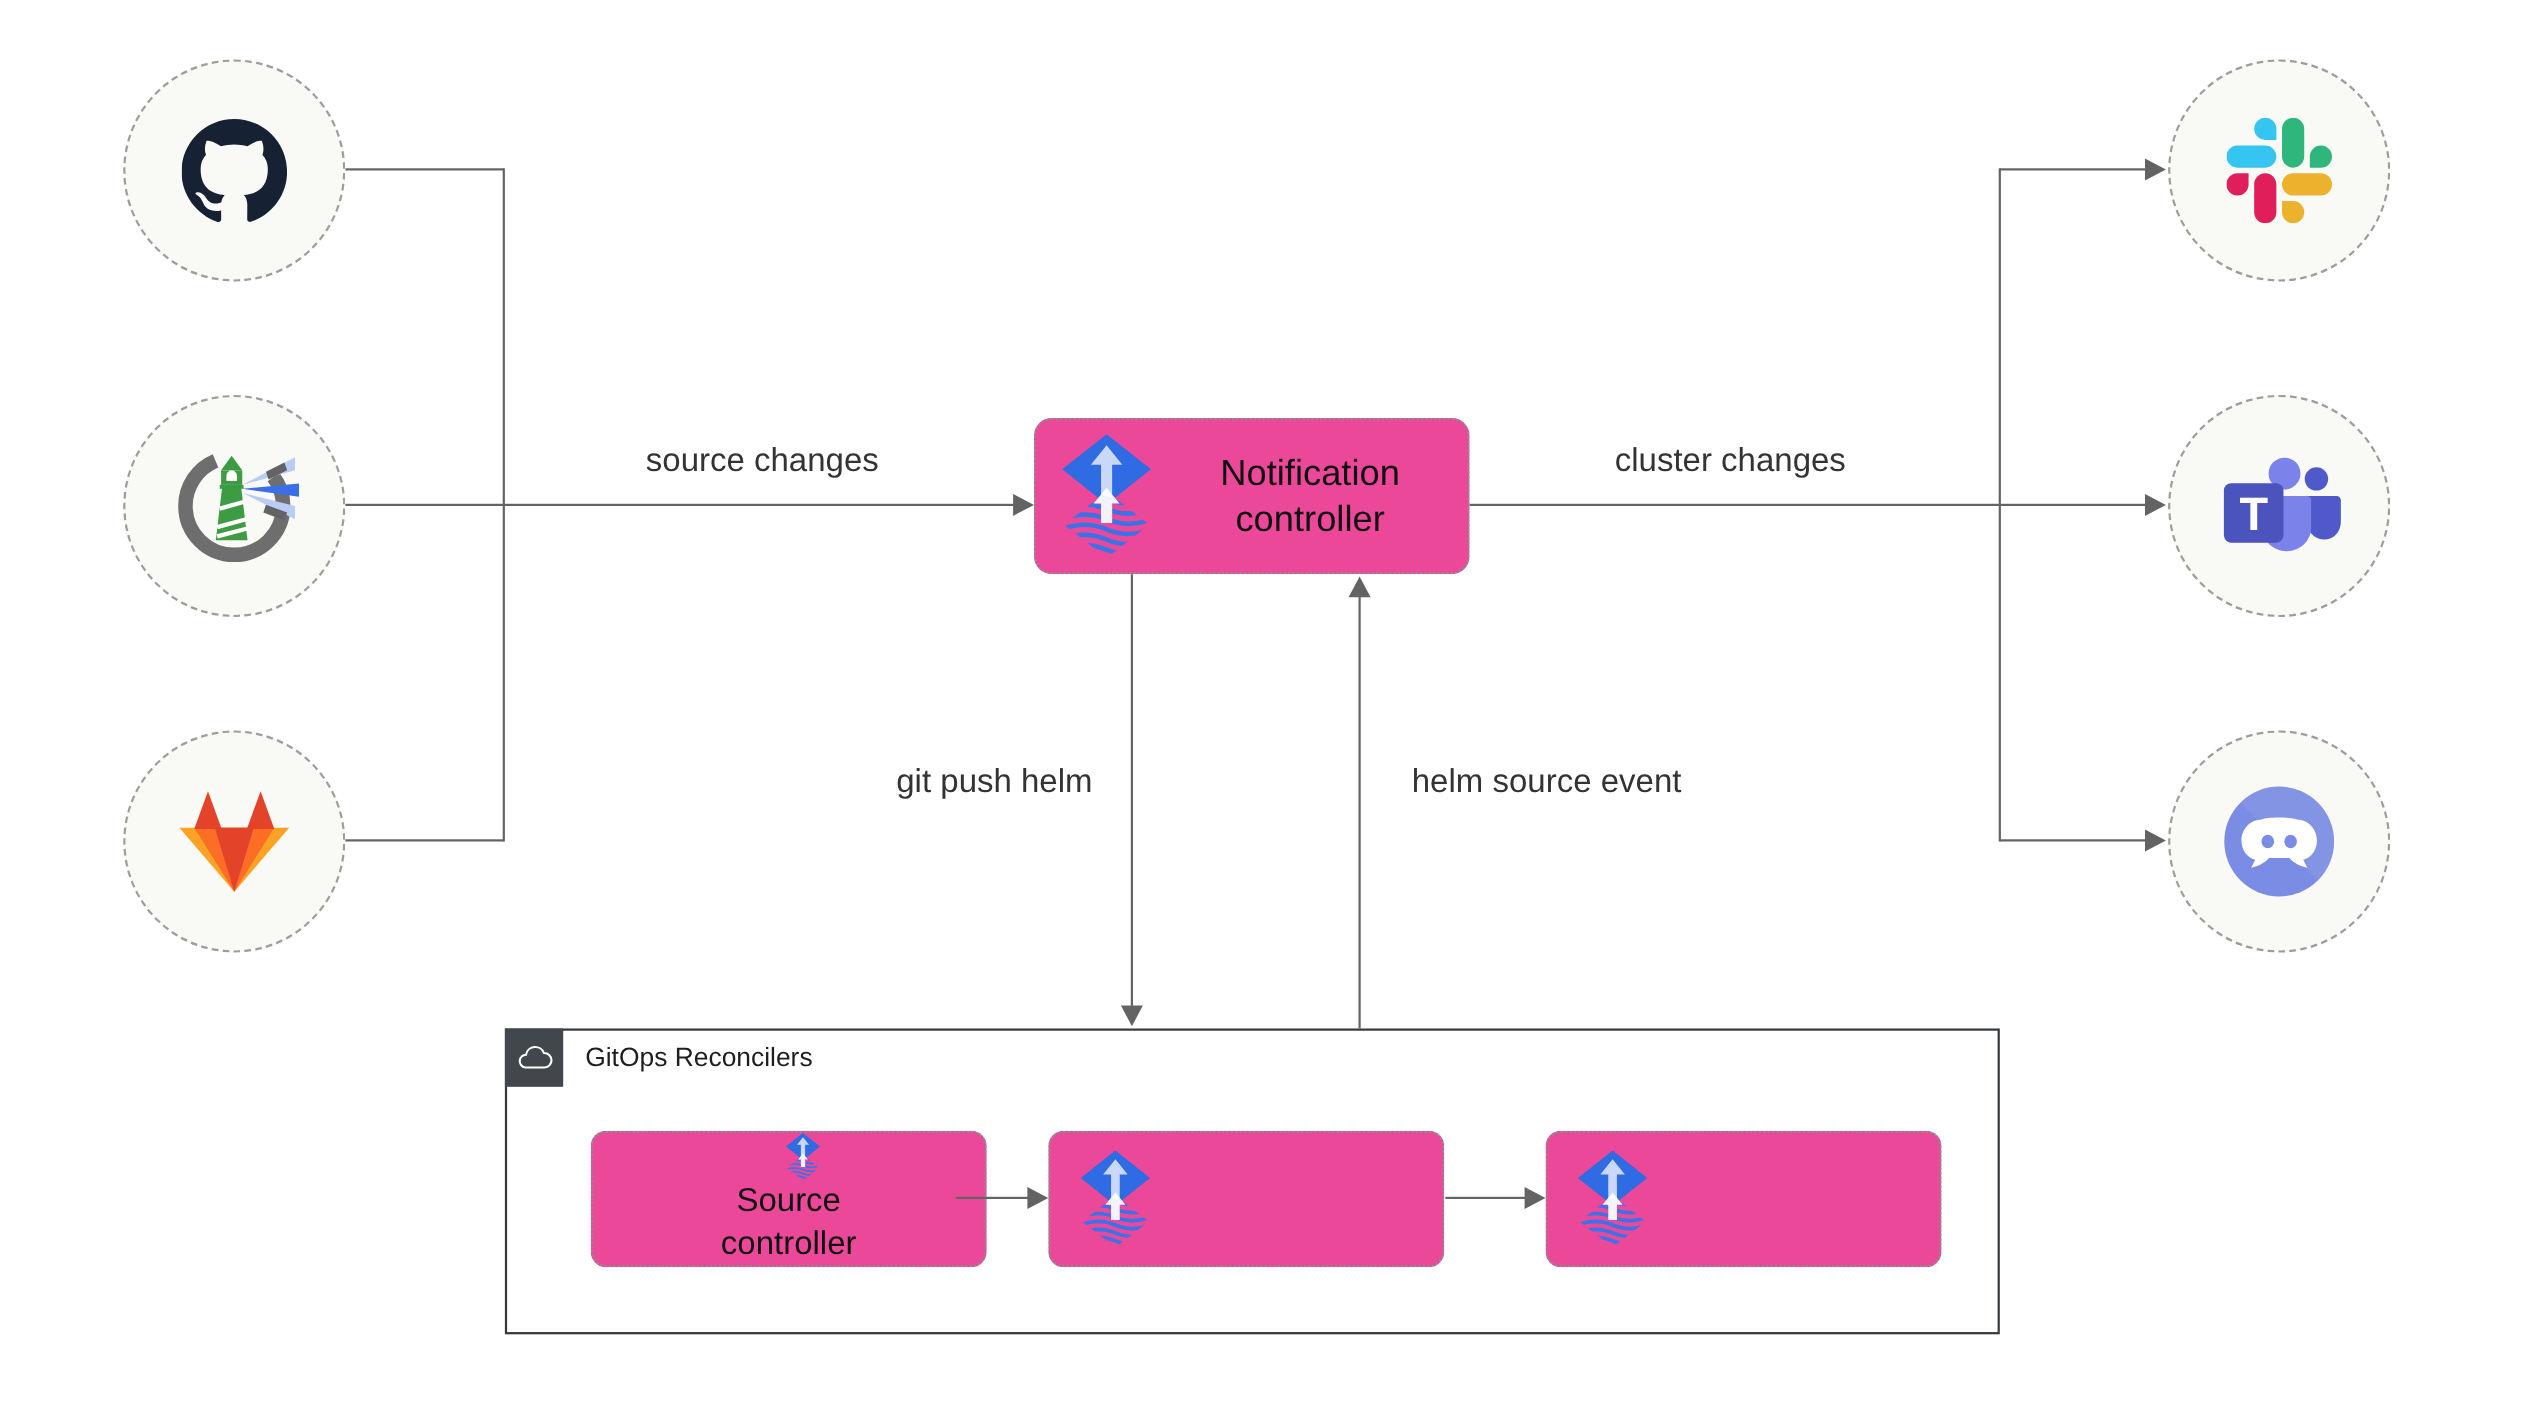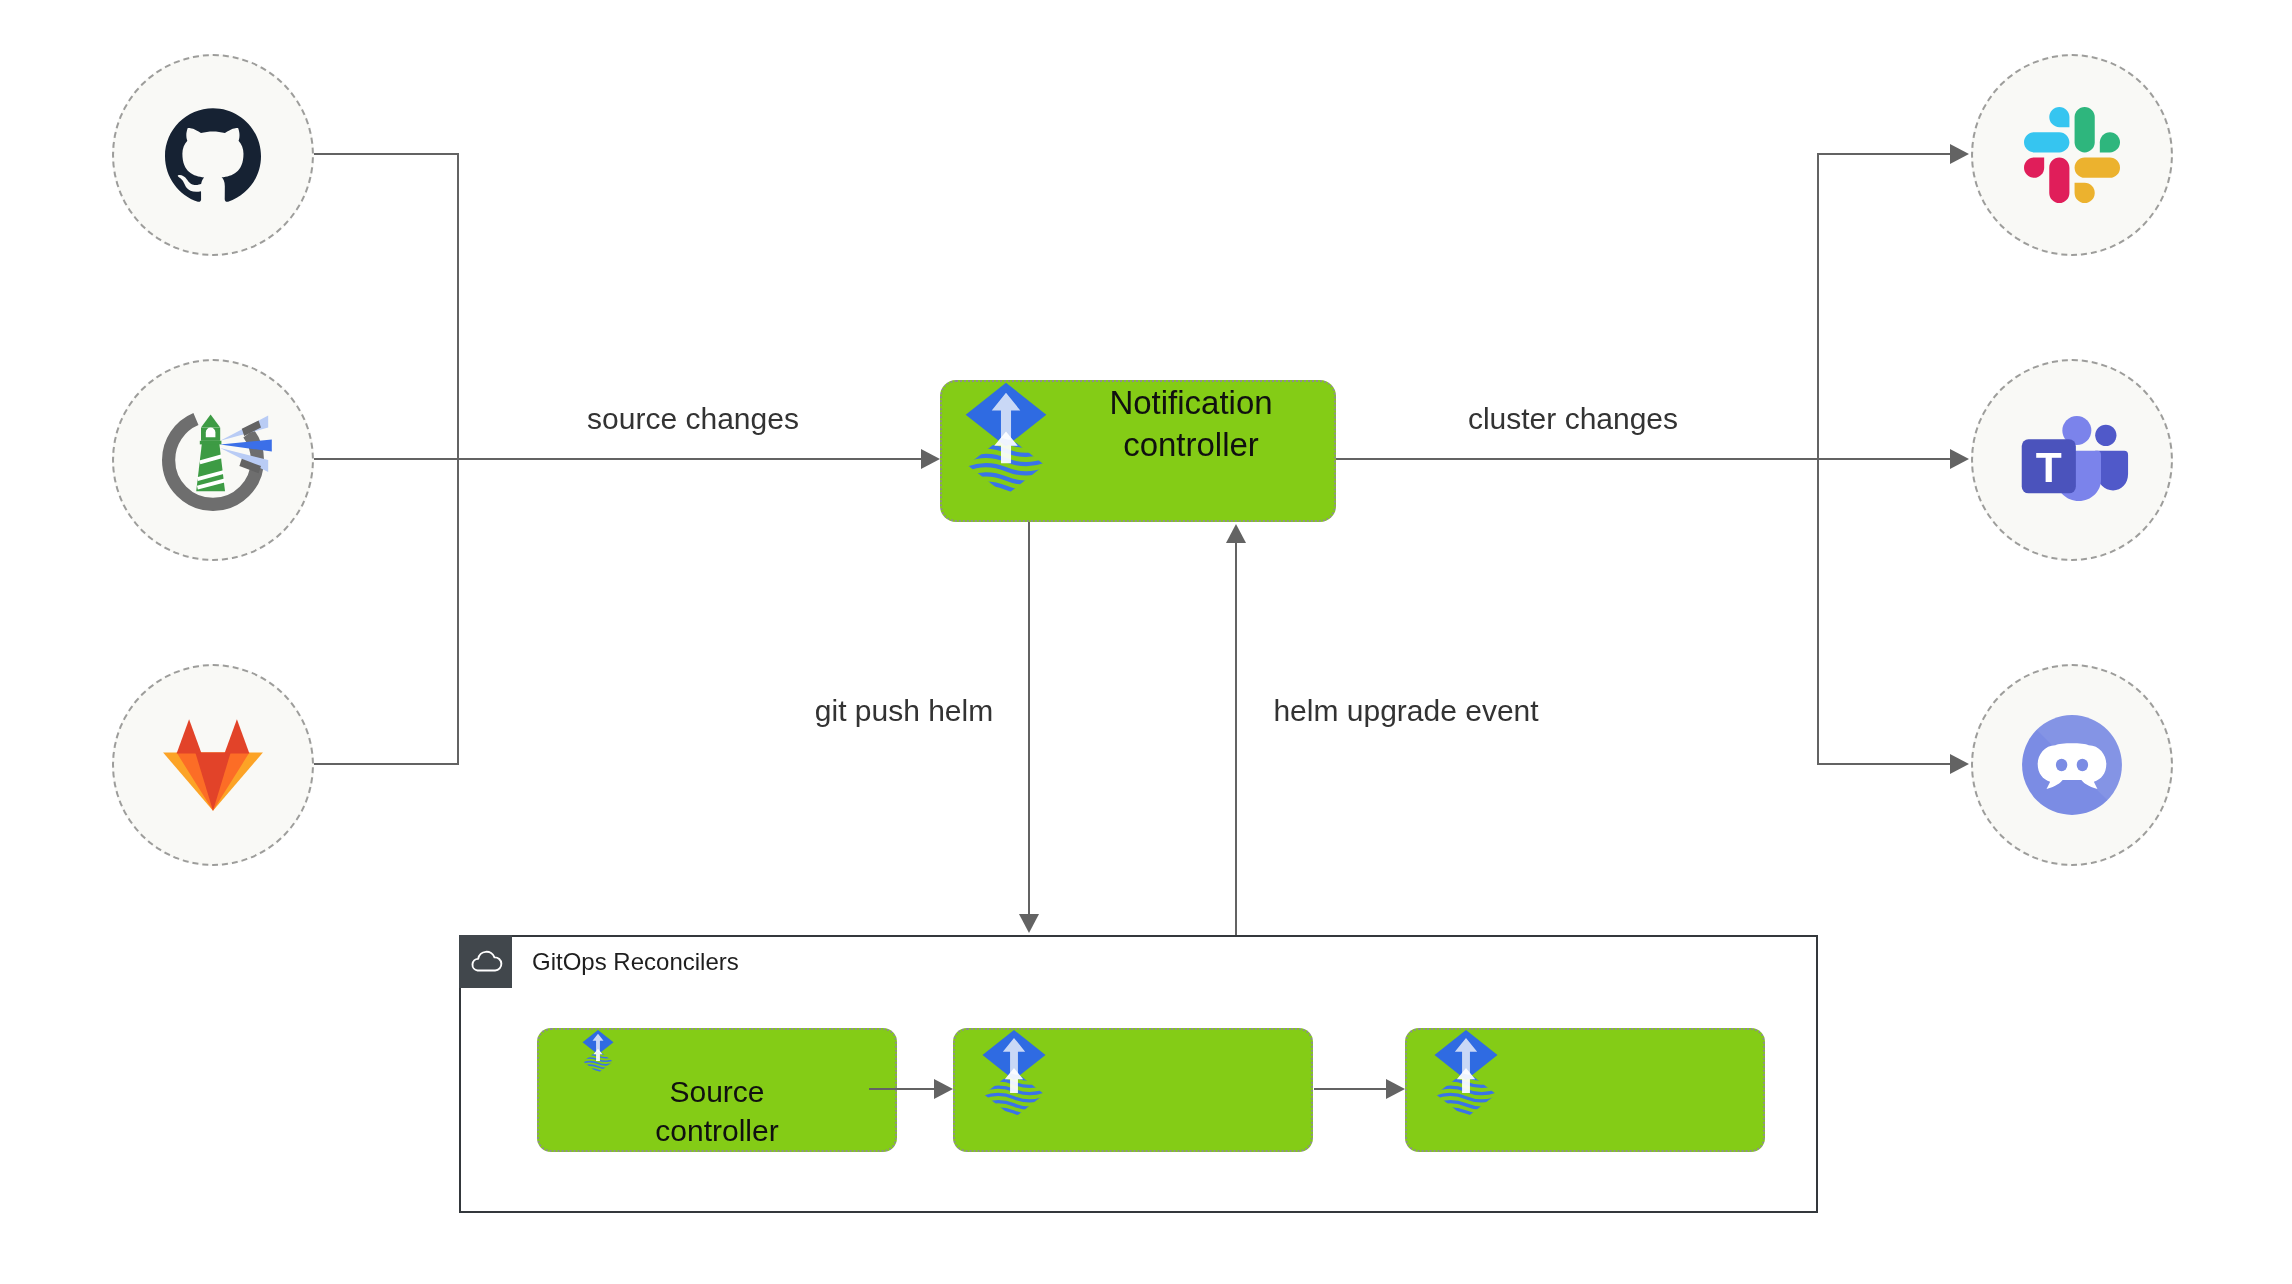--- a/index.html
+++ b/index.html
@@ -8,22 +8,22 @@
     font-family:"Liberation Sans", sans-serif;
   }
   
   .circle-node{
     position:absolute;width:198px;height:198px;border-radius:50%;
     background:#f9f9f6;border:2px dashed #9d9d9b;
     display:flex;align-items:center;justify-content:center;
   }
   
   .ctrl-box{
-    position:absolute;background:#84cc16;border:2px dotted #8d8d8d;border-radius:16px;
-    display:flex;box-sizing:border-box;
+    position:absolute;background:#ec4899;border:2px dotted #8d8d8d;border-radius:16px;
+    display:flex;align-items:center;box-sizing:border-box;
   }
   .ctrl-box .txt{
     flex:1;text-align:center;color:#101010;line-height:1.28;
   }
   #notification-box{left:940px;top:380px;width:396px;height:142px;}
   #notification-box .flux{width:84px;height:114px;margin-left:22px;}
   #notification-box .txt{font-size:33px;}
   #notification-box .txt span{display:inline-block;max-width:220px;}
   .bottom-box{top:1028px;width:360px;height:124px;border-radius:14px;}
   .bottom-box .flux{width:66px;height:88px;margin-left:26px;}
@@ -230,15 +230,15 @@
   <div class="ah up" style="left:1226px;top:524px;"></div>
 
   <div class="line" style="left:869px;top:1088px;width:68px;height:2px;"></div>
   <div class="ah right" style="left:934px;top:1079px;"></div>
   <div class="line" style="left:1314px;top:1088px;width:74px;height:2px;"></div>
   <div class="ah right" style="left:1386px;top:1079px;"></div>
 
   <div class="edge-label" style="left:533px;top:402px;">source changes</div>
   <div class="edge-label" style="left:1413px;top:402px;text-align:center;">cluster changes</div>
   <div class="edge-label" style="left:744px;top:694px;">git push helm</div>
-  <div class="edge-label" style="left:1246px;top:694px;">helm upgrade event</div>
+  <div class="edge-label" style="left:1246px;top:694px;">helm source event</div>
 
 </div>
 
 </body></html>

